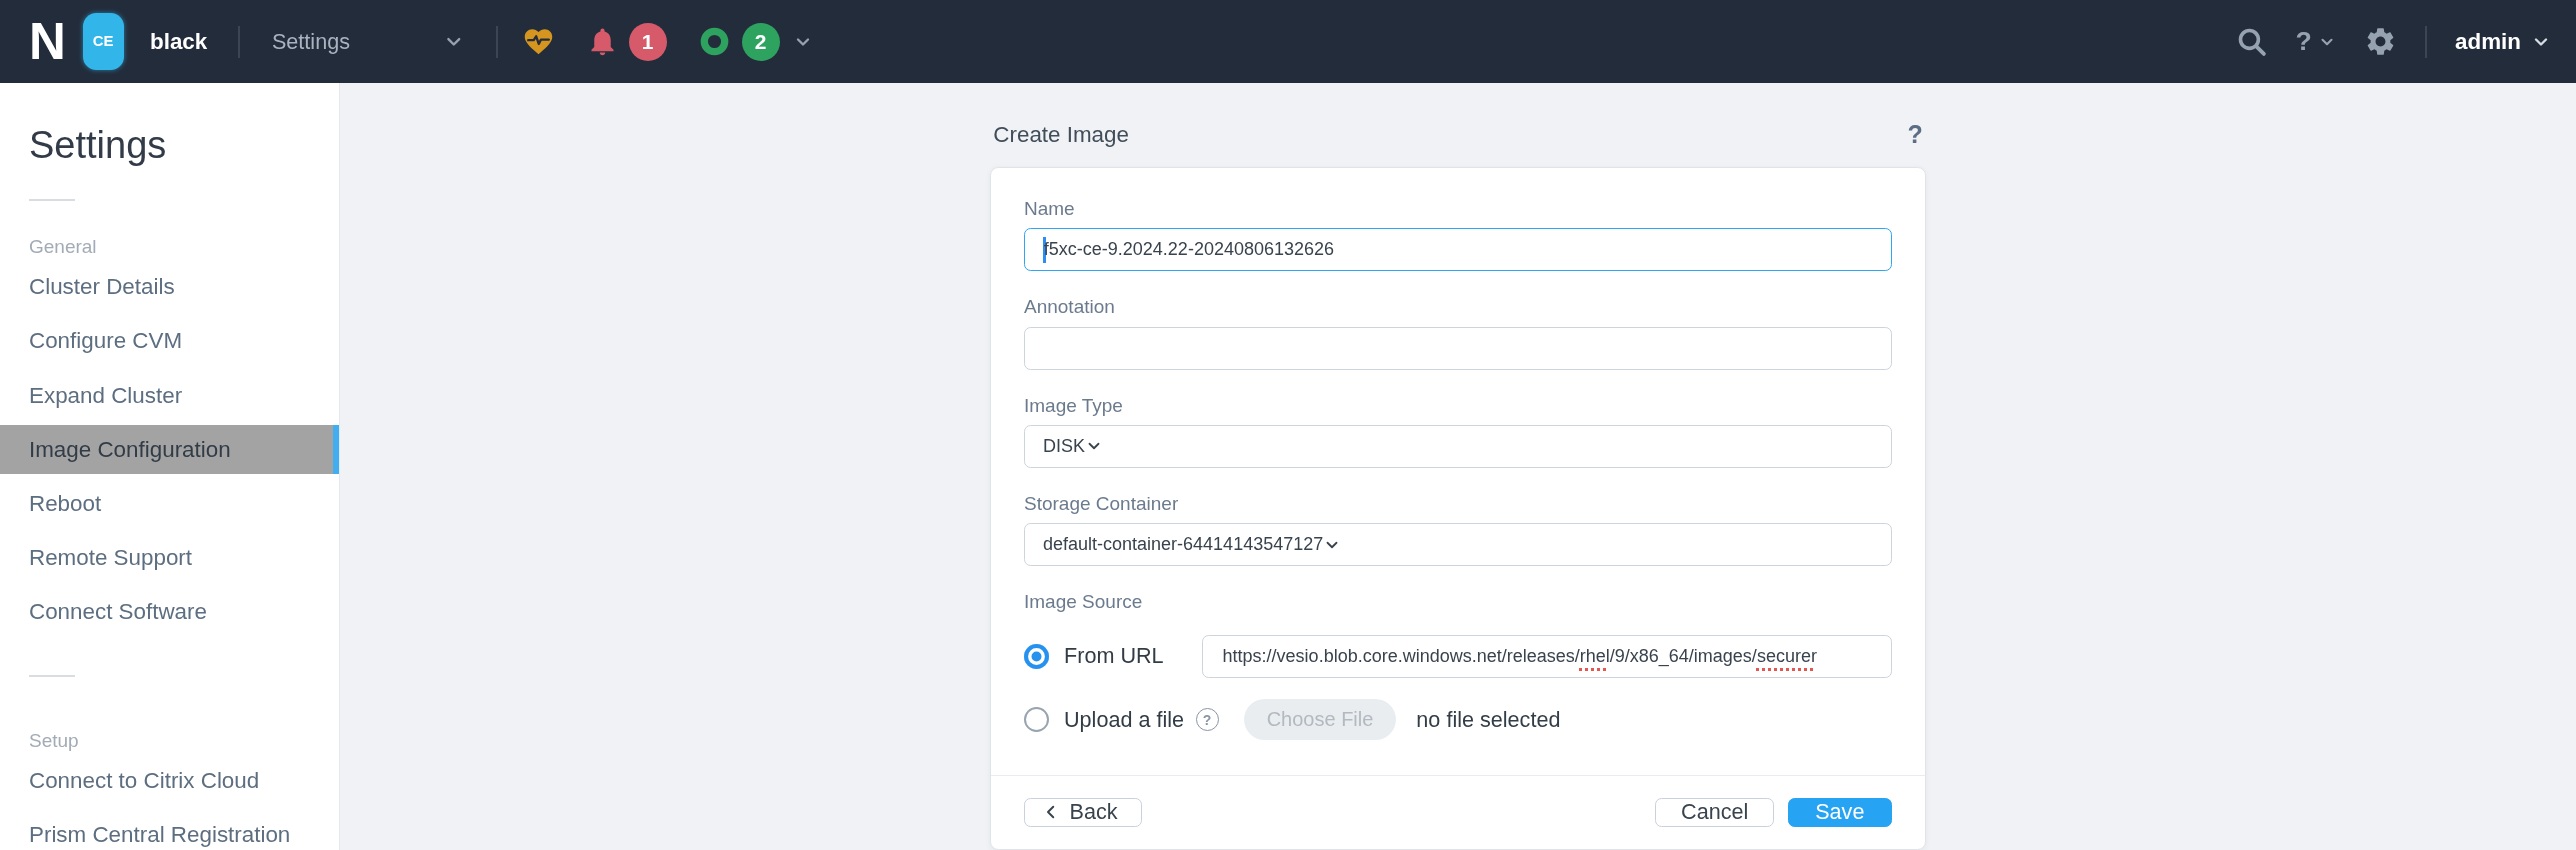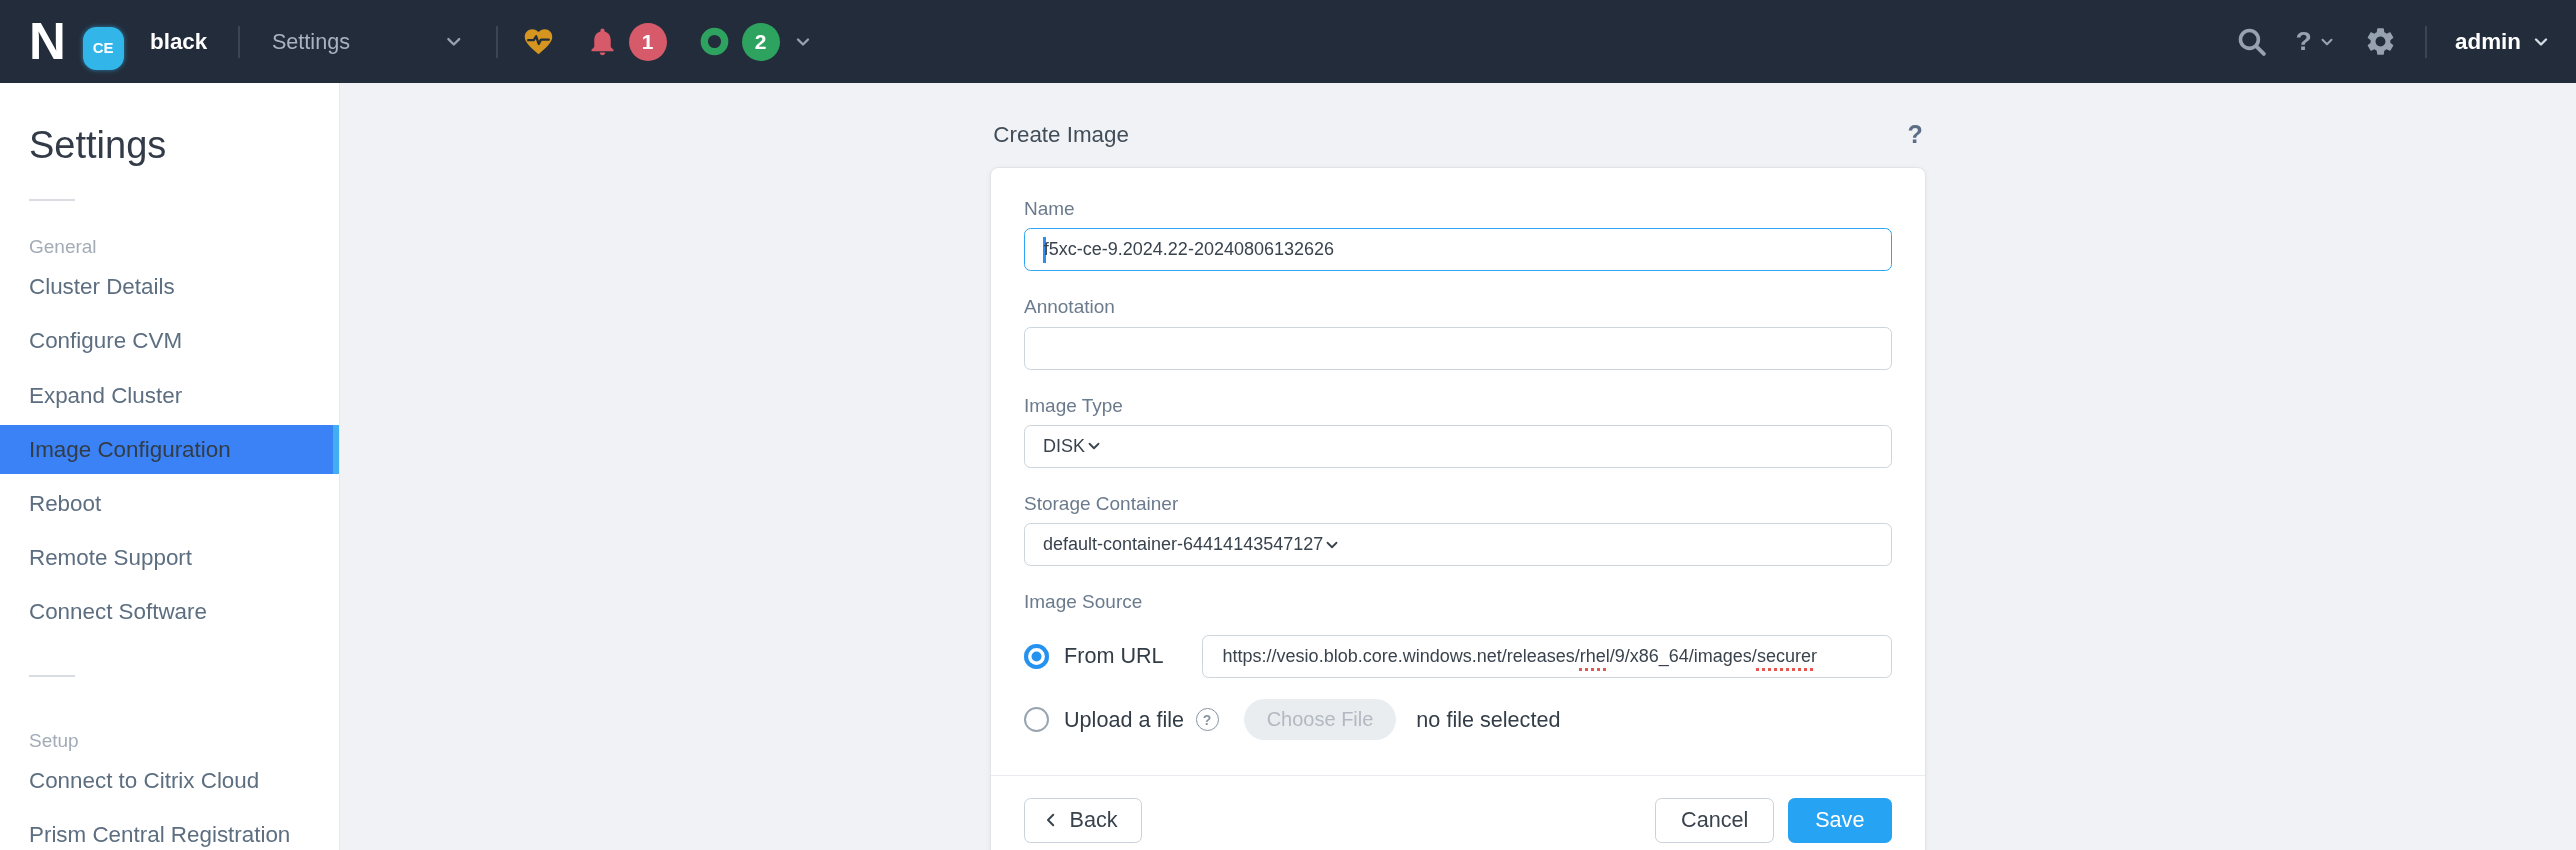--- a/index.html
+++ b/index.html
@@ -18,21 +18,21 @@
     padding: 0 25px 0 29px;
   }
   .logo { position: relative; width: 68px; height: 63px; margin-right: 28px; flex: none; cursor: pointer; }
   .logo-n {
     font-size: 51px; font-weight: 800; color: #ffffff; line-height: 63px;
     font-family: "Liberation Sans", sans-serif; letter-spacing: -3.3px;
   }
   .logo-ce {
     position: absolute; right: -26.6px; bottom: 3.3px;
     background: #32b5e9; color: #fff; font-size: 15px; font-weight: 700;
-    padding: 13px 10px; border-radius: 13.3px; line-height: 16.6px;
+    padding: 20px 10px; border-radius: 13.3px; line-height: 16.6px;
     box-shadow: 0 0 5px rgba(50,181,233,.6);
   }
   .cluster-name { color: #ffffff; font-size: 22.4px; font-weight: 700; margin-left: 25px; }
   .nav-divider { width: 1.7px; height: 32px; background: #3c4554; margin: 0 0 0 31px; }
   .nav-dd {
     display: flex; align-items: center; justify-content: space-between;
     width: 193px; margin-left: 32px; cursor: pointer;
   }
   .nav-dd-label { color: #a9b3c0; font-size: 21.6px; }
   .nav-status { display: flex; align-items: center; }
@@ -59,21 +59,21 @@
 
   
   .sb-title { font-size: 38px; font-weight: 400; color: #323b47; margin: 41px 0 0 29px; }
   .sb-hr { width: 46px; height: 1.7px; background: #d9dde2; border: none; margin: 32px 0 0 29px; }
   .sb-section-label { font-size: 19px; color: #a2abb6; margin: 35px 0 5px 29px; }
   .sb-item {
     font-size: 22.4px; color: #5c6e80; padding: 11.6px 0 11.6px 29px;
     cursor: pointer; position: relative; margin-top: 5px;
   }
   .sb-item.selected {
-    background: #3b82f6; color: #323c47;
+    background: #a3a3a3; color: #323c47;
     border-right: 6.6px solid #41aef2;
   }
   .sb-hr2 { margin-top: 38px; }
   .sb-section-label.setup { margin-top: 53px; }
 
   
   .dialog-col { width: 936px; margin: 0 auto; padding-top: 37px; }
   .dialog-header {
     display: flex; align-items: center; justify-content: space-between;
     padding: 0 3.3px; margin-bottom: 18px;
@@ -124,21 +124,21 @@
     border: none; border-radius: 21.6px; padding: 9px 23px;
     margin-left: 25px; cursor: default; font-family: inherit;
   }
   .file-status { font-size: 21.6px; color: #333d48; margin-left: 20px; }
 
   .card-footer {
     border-top: 1.7px solid #e8ebef; padding: 21.6px 33px;
     display: flex; align-items: center; justify-content: space-between;
   }
   .btn {
-    height: 45px; border-radius: 6.6px; font-size: 21.6px; font-family: inherit;
+    height: 29px; border-radius: 6.6px; font-size: 21.6px; font-family: inherit;
     display: inline-flex; align-items: center; justify-content: center;
     cursor: pointer;
   }
   .btn-outline { background: #fff; border: 1.7px solid #c9d1da; color: #39434e; }
   .btn-back { padding: 0 23px 0 16.6px; gap: 10px; }
   .btn-cancel { padding: 4px 25px; }
   .btn-save { background: #27a3f3; border: 1.7px solid #27a3f3; color: #fff; padding: 0 26.6px; margin-left: 13.3px; }
   .footer-right { display: flex; align-items: center; }
 </style>
 </head>

